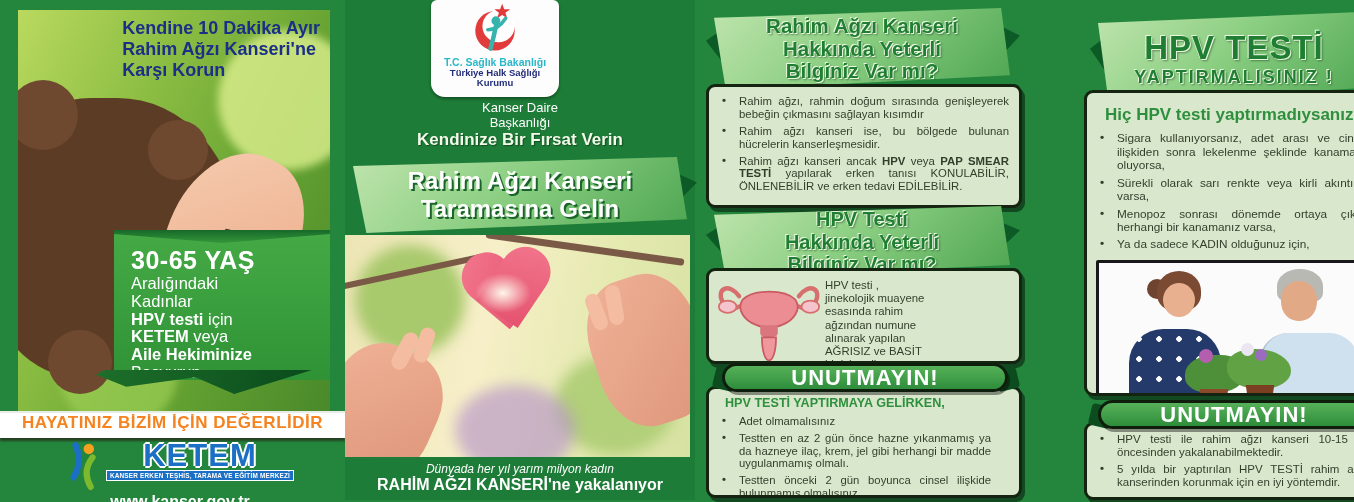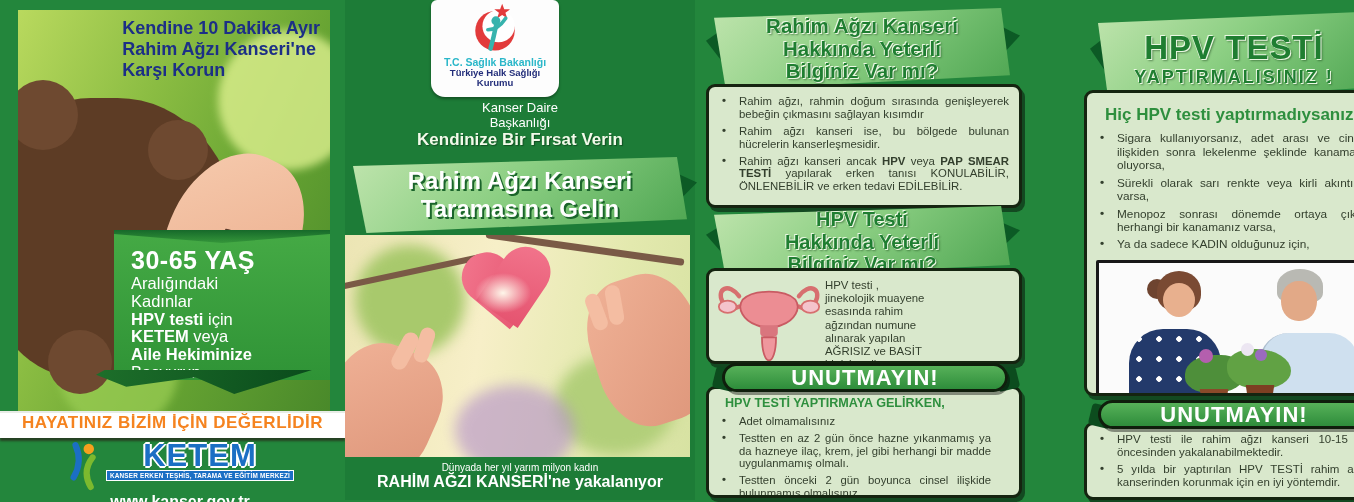--- a/index.html
+++ b/index.html
@@ -91,21 +91,21 @@
   .heart{ position:absolute; left:118px; top:18px; width:92px; height:84px; transform:rotate(-8deg); }
   .heart::before,.heart::after{ content:""; position:absolute; top:0; width:50px; height:76px;
         background:linear-gradient(160deg,#f2768d,#e5536f); border-radius:46px 46px 0 0; }
   .heart::before{ left:42px; transform:rotate(-42deg); transform-origin:0 100%; }
   .heart::after{ left:0; transform:rotate(42deg); transform-origin:100% 100%; }
   .flare{ position:absolute; left:130px; top:38px; width:56px; height:40px; z-index:3;
         background:radial-gradient(closest-side,rgba(255,255,240,.95),rgba(255,255,240,0)); }
   .hand{ position:absolute; background:linear-gradient(135deg,#f0b297,#dd9579); border-radius:40%; z-index:4; }
   .finger{ position:absolute; background:#f4bda2; border-radius:8px; z-index:5; }
   #center-footer{ position:absolute; left:0; width:100%; top:462px; text-align:center; color:#fff; }
-  #center-footer .l1{ font-size:10px; }
+  #center-footer .l1{ font-size:12px;font-style:italic; }
   #center-footer .l2{ font-size:16px; font-weight:bold; }
 
   
   #info-panel{ position:absolute; left:700px; top:0; width:332px; height:502px; }
   #info-ribbon1{ left:14px; top:8px; width:296px; height:82px; }
   #info-ribbon1 .rtext-green{ font-size:20.5px; line-height:1.12; }
   #info-box1{ left:6px; top:84px; width:316px; height:124px; font-size:11.4px; line-height:1.13;
         padding:8px 10px 0 6px; }
   #info-ribbon2{ left:14px; top:206px; width:296px; height:72px; }
   #info-ribbon2 .rtext-green{ font-size:20px; line-height:1.12; }

